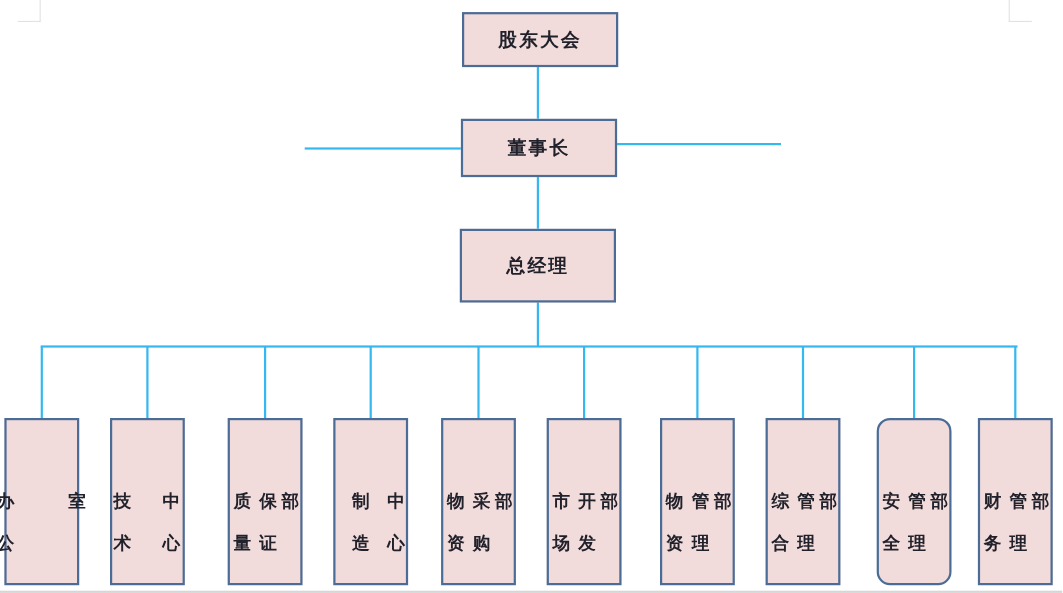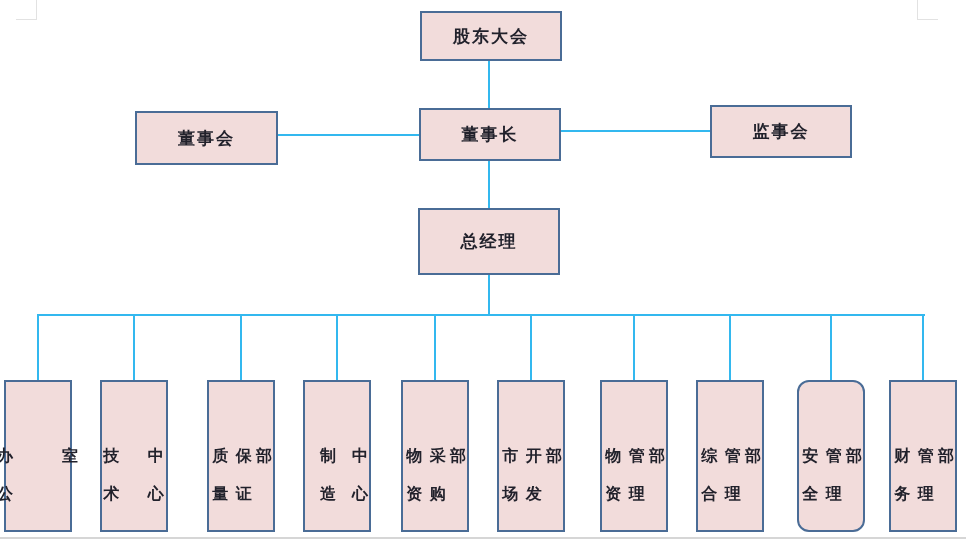--- a/index.html
+++ b/index.html
@@ -71,31 +71,25 @@
       <div class="conn v" style="left: 633px; top: 315px; height: 65px;"></div>
       <div class="conn v" style="left: 729px; top: 315px; height: 65px;"></div>
       <div class="conn v" style="left: 830px; top: 315px; height: 65px;"></div>
       <div class="conn v" style="left: 922px; top: 315px; height: 65px;"></div>
     </div>
 
   <div class="node node-top" style="left:420px;top:11px;width:142px;height:50px;">
     <span>股东大会</span>
   </div>
 
-  <div class="node node-top" style="left:135px;top:111px;width:143px;height:54px;">
-    <span>董事会</span>
-  </div>
 
   <div class="node node-top" style="left:419px;top:108px;width:142px;height:53px;">
     <span>董事长</span>
   </div>
 
-  <div class="node node-top" style="left:710px;top:105px;width:142px;height:53px;">
-    <span>监事会</span>
-  </div>
 
   <div class="node node-top" style="left:418px;top:208px;width:142px;height:67px;">
     <span>总经理</span>
   </div>
 
   <div id="departments">
       <div class="node dept" style="left: 4px; gap: 48px;">
         <span>办公</span>
         <span>室</span>
       </div>

